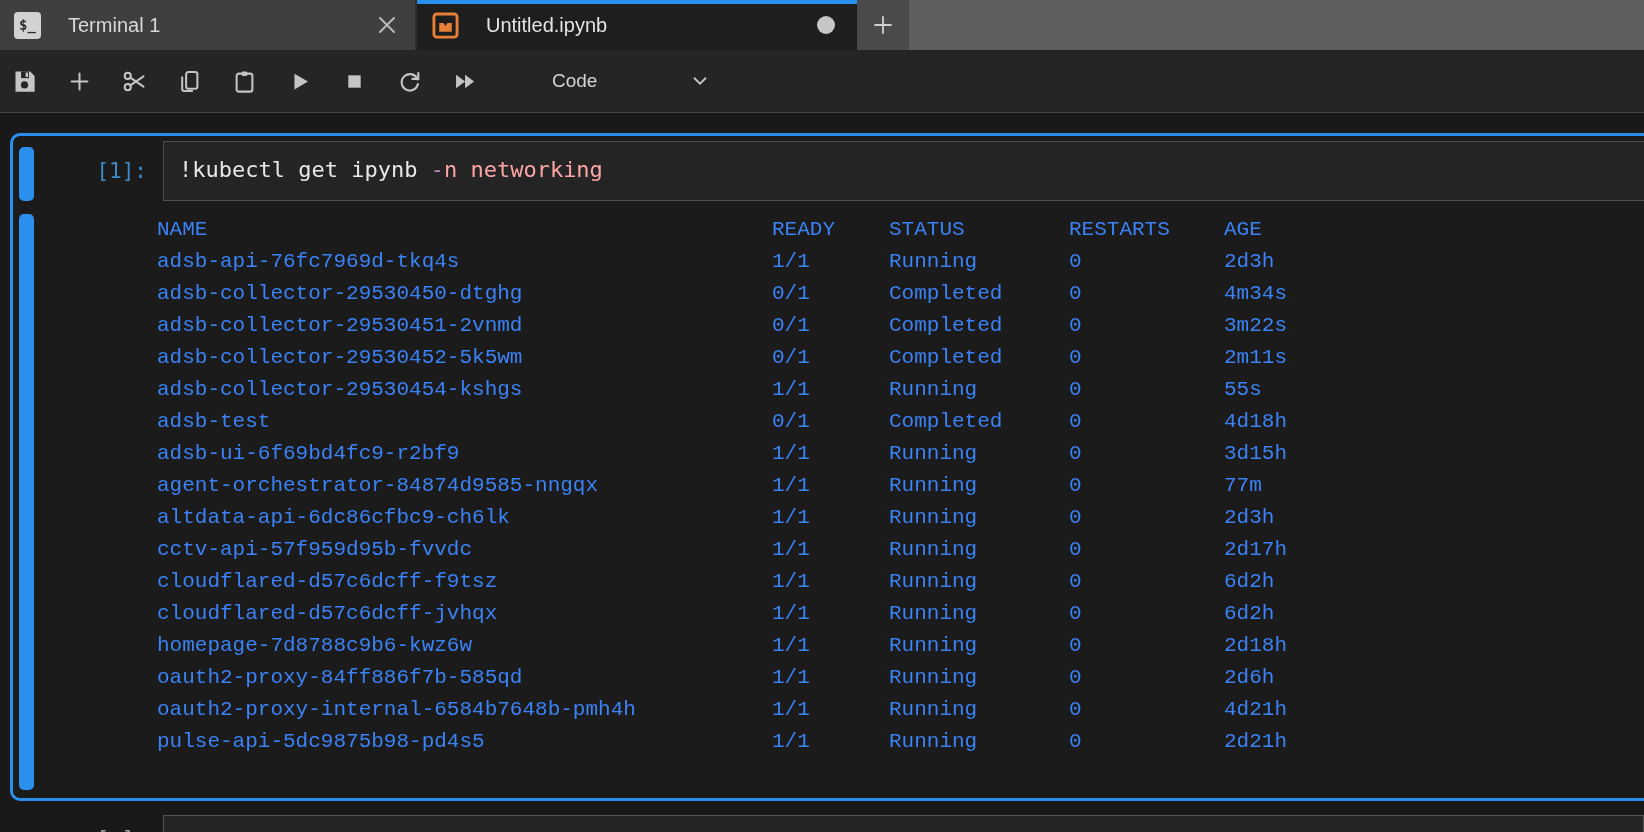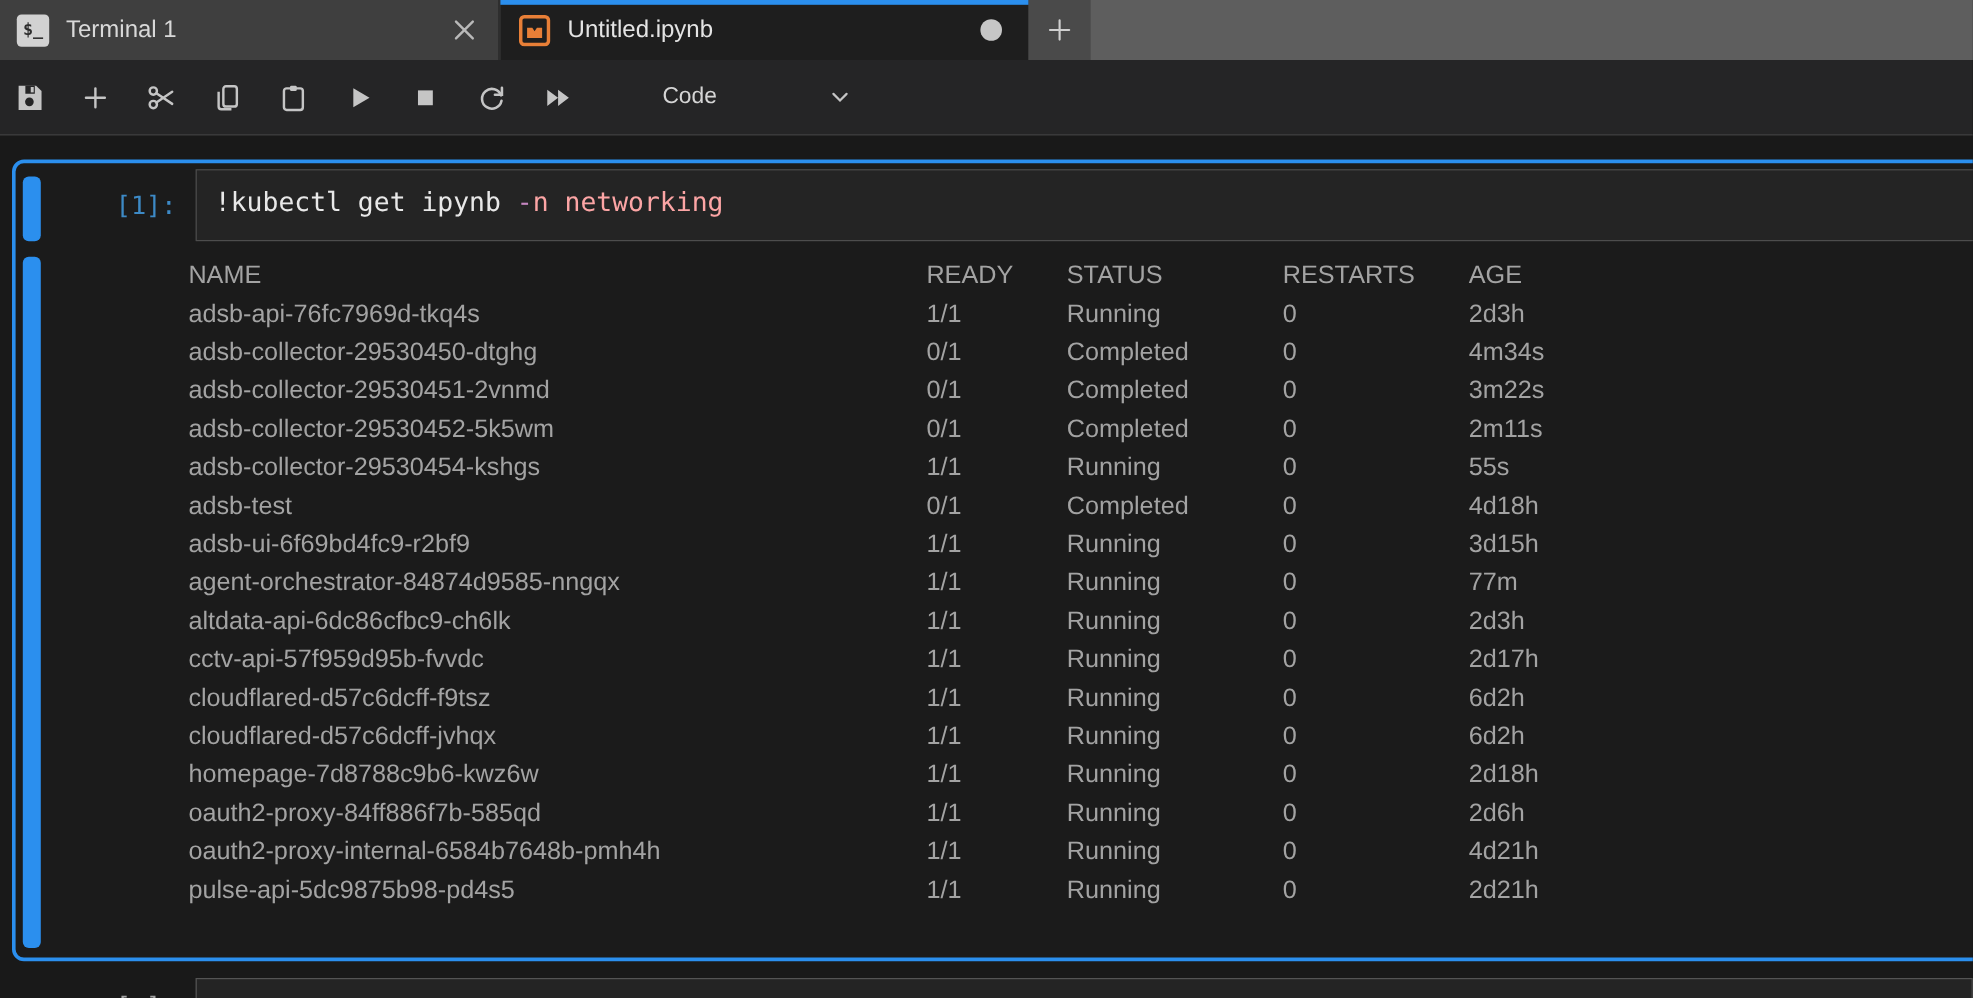--- a/index.html
+++ b/index.html
@@ -5,21 +5,21 @@
   * { margin:0; padding:0; box-sizing:border-box; }
   html,body { width:1644px; height:832px; overflow:hidden; background:#191919;
               font-family:"Liberation Sans", sans-serif; }
 
   
   .tabbar { height:50px; display:flex; background:#5e5e5e; }
   .tab { display:flex; align-items:center; height:100%; }
   .tab-terminal { width:417px; background:#3f3f3f; padding:0 16px 0 14px; border-right:2px solid #2e2e2e; }
   .tab-active { width:440px; background:#1e1e1e; padding:0 22px 0 15px; position:relative; }
   .tab-active::before { content:""; position:absolute; top:0; left:0; right:0; height:4px; background:var(--accent); }
-  .tab-label { margin-left:14px; font-size:20px; color:#d9d9d9; white-space:nowrap; }
+  .tab-label { margin-left:27px; font-size:20px; color:#d9d9d9; white-space:nowrap; }
   .tab-active .tab-label { color:#e4e4e4; }
   .spacer { flex:1; }
   .term-ico { width:27px; height:27px; background:#d2d2d2; border-radius:4px;
               display:flex; align-items:center; justify-content:center;
               font-family:"DejaVu Sans Mono",monospace; font-weight:bold; font-size:14px; color:#2d2d2d; }
   .close-x { width:24px; height:24px; color:#b9b9b9; }
   .dirty-dot { width:18px; height:18px; border-radius:50%; background:#c6c6c6; }
   .newtab { width:52px; background:#4a4a4a; display:flex; align-items:center; justify-content:center; border:none; cursor:pointer; }
   .newtab svg { width:24px; height:24px; color:#d0d0d0; }
   .tabbar-rest { flex:1; background:#5e5e5e; }
@@ -41,22 +41,22 @@
   .in-collapser  { top:6px;  height:54px; }
   .out-collapser { top:0;  height:576px; }
   .prompt { width:134px; flex:none; text-align:right;
             font-family:"DejaVu Sans Mono",monospace; font-size:21px; color:var(--prompt-color); }
   .input-row { height:60px; }
   .input-row .prompt { line-height:60px; }
   .editor { flex:1; background:#242424; border:1.5px solid #4d4d4d; margin-left:16px;
             font-family:"DejaVu Sans Mono",monospace; font-size:22px; line-height:56px;
             padding-left:15px; color:#e8e8e8; white-space:pre; }
   .output-row { margin-top:13px; min-height:576px; }
-  .outblock { margin-left:144px; font-family:Liberation Sans, sans-serif;
-              font-size:21px; line-height:32px; color:#a3a3a3; white-space:pre; }
+  .outblock { margin-left:144px; font-family:Liberation Mono, monospace;
+              font-size:21px; line-height:32px; color:#3b82f6; white-space:pre; }
   .out-line { display:grid; grid-template-columns:615px 117px 180px 155px 1fr; }
 
   
   .next-cell { display:flex; margin:14px 0 0 3px; }
   .next-cell .prompt { color:#a3a3a3; padding-top:12px; }
   .next-editor { flex:1; height:40px; margin-left:16px; background:#242424; border:1.5px solid #545454; }
 </style>
 </head>
 <body>
 

